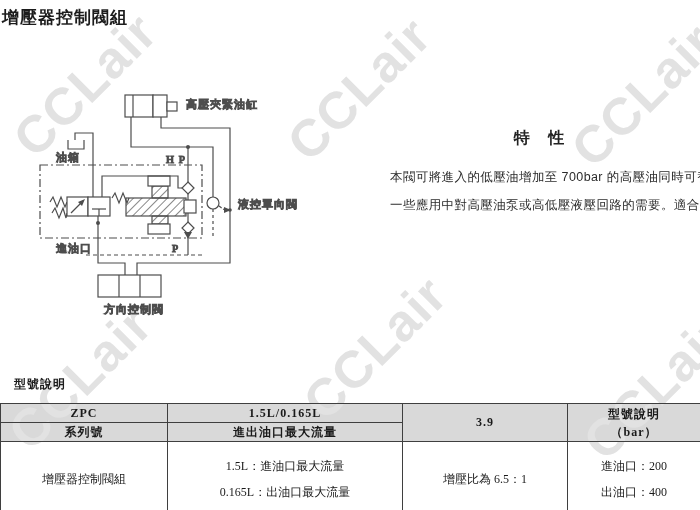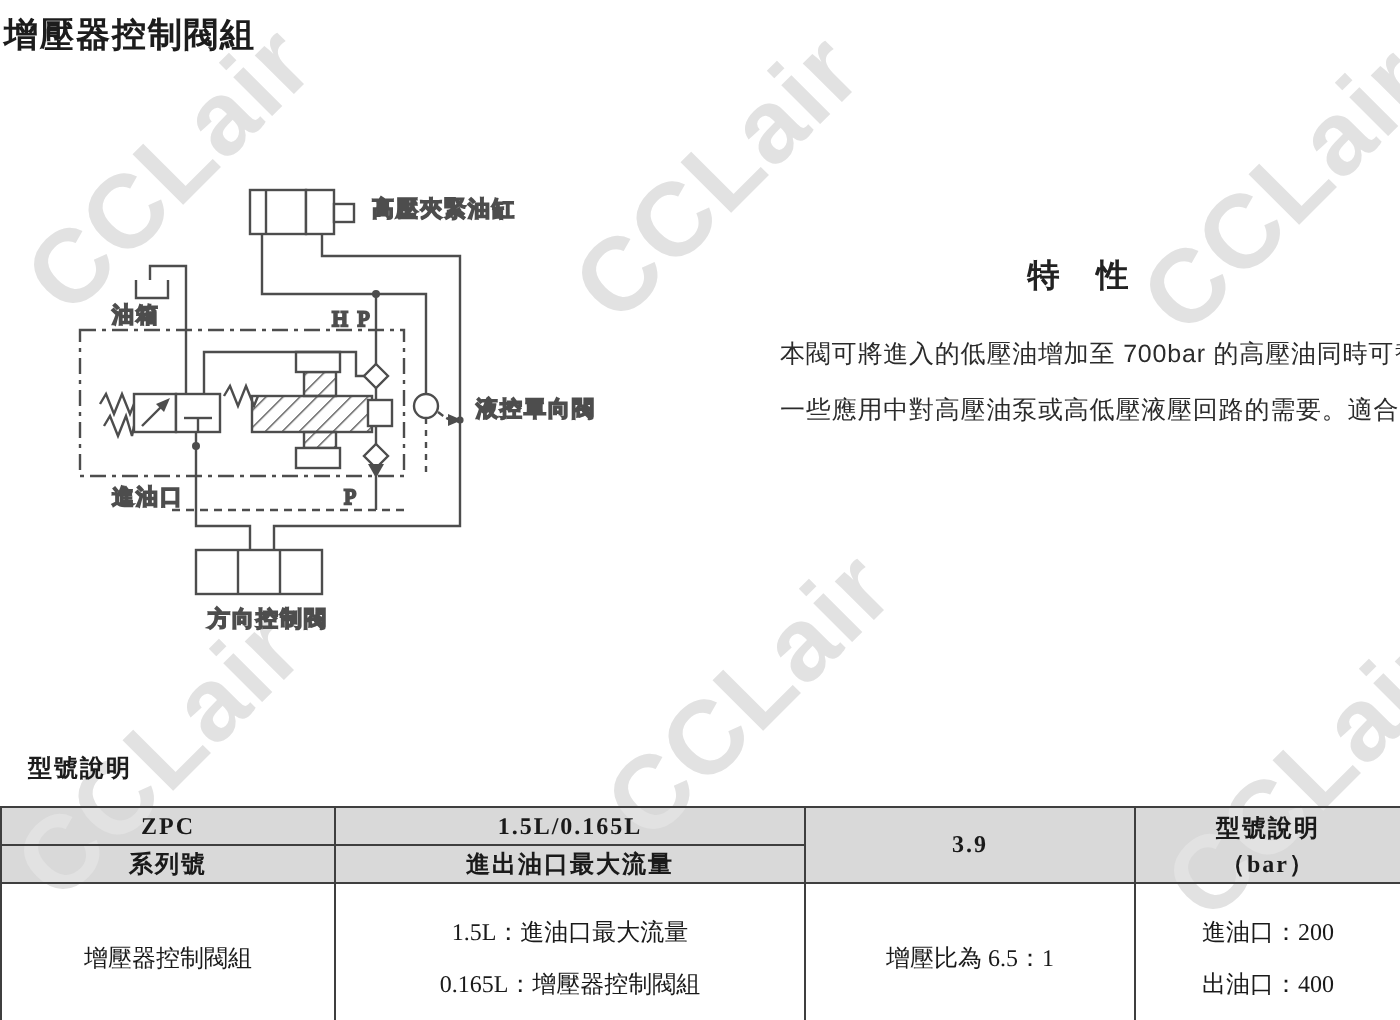--- a/index.html
+++ b/index.html
@@ -194,21 +194,21 @@
       </td>
     </tr>
     <tr class="hdr">
       <td>系列號</td>
       <td>進出油口最大流量</td>
     </tr>
     <tr class="body">
       <td>增壓器控制閥組</td>
       <td class="two-line">
         <div>1.5L：進油口最大流量</div>
-        <div>0.165L：增壓器控制閥組</div>
+        <div>0.165L：出油口最大流量</div>
       </td>
       <td>增壓比為 6.5：1</td>
       <td class="two-line">
         <div>進油口：200</div>
         <div>出油口：400</div>
       </td>
     </tr>
   </tbody>
     </table>
 

